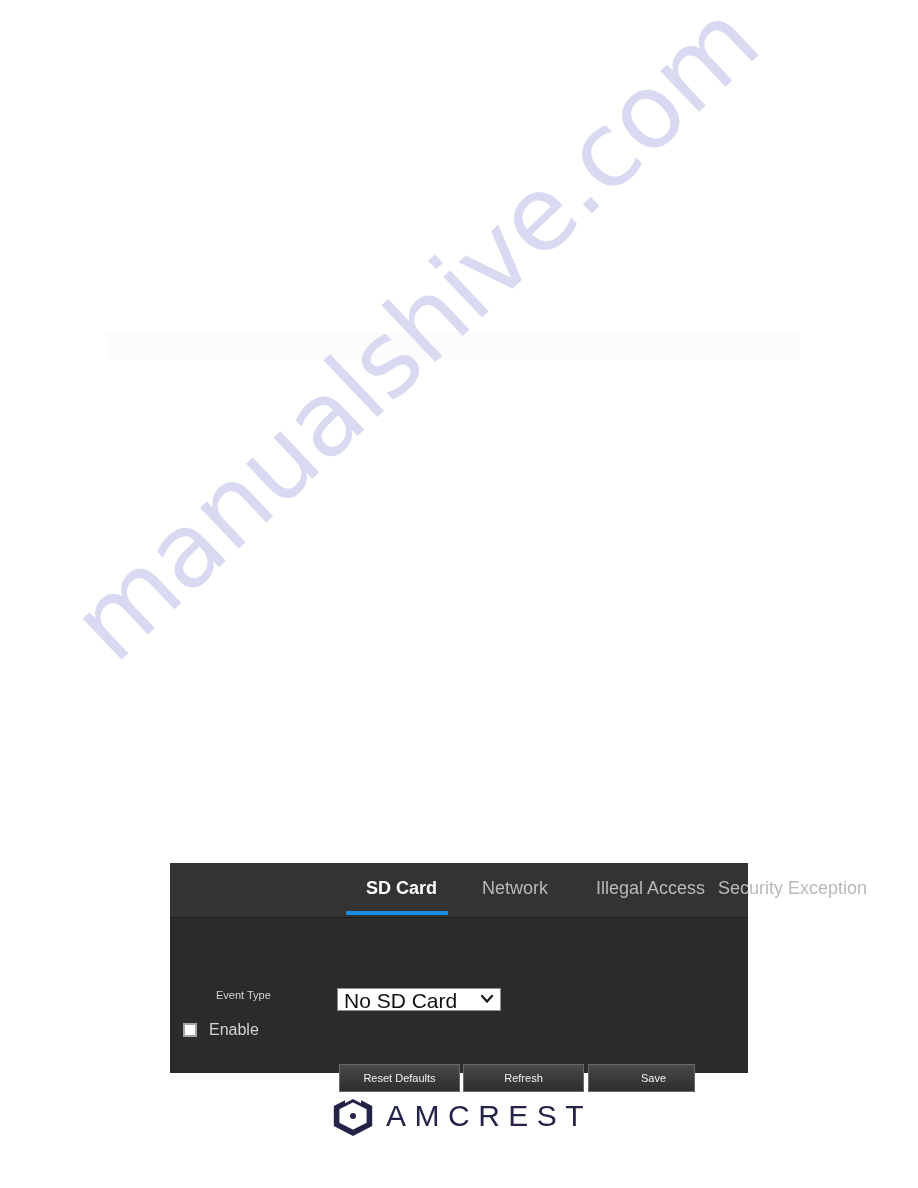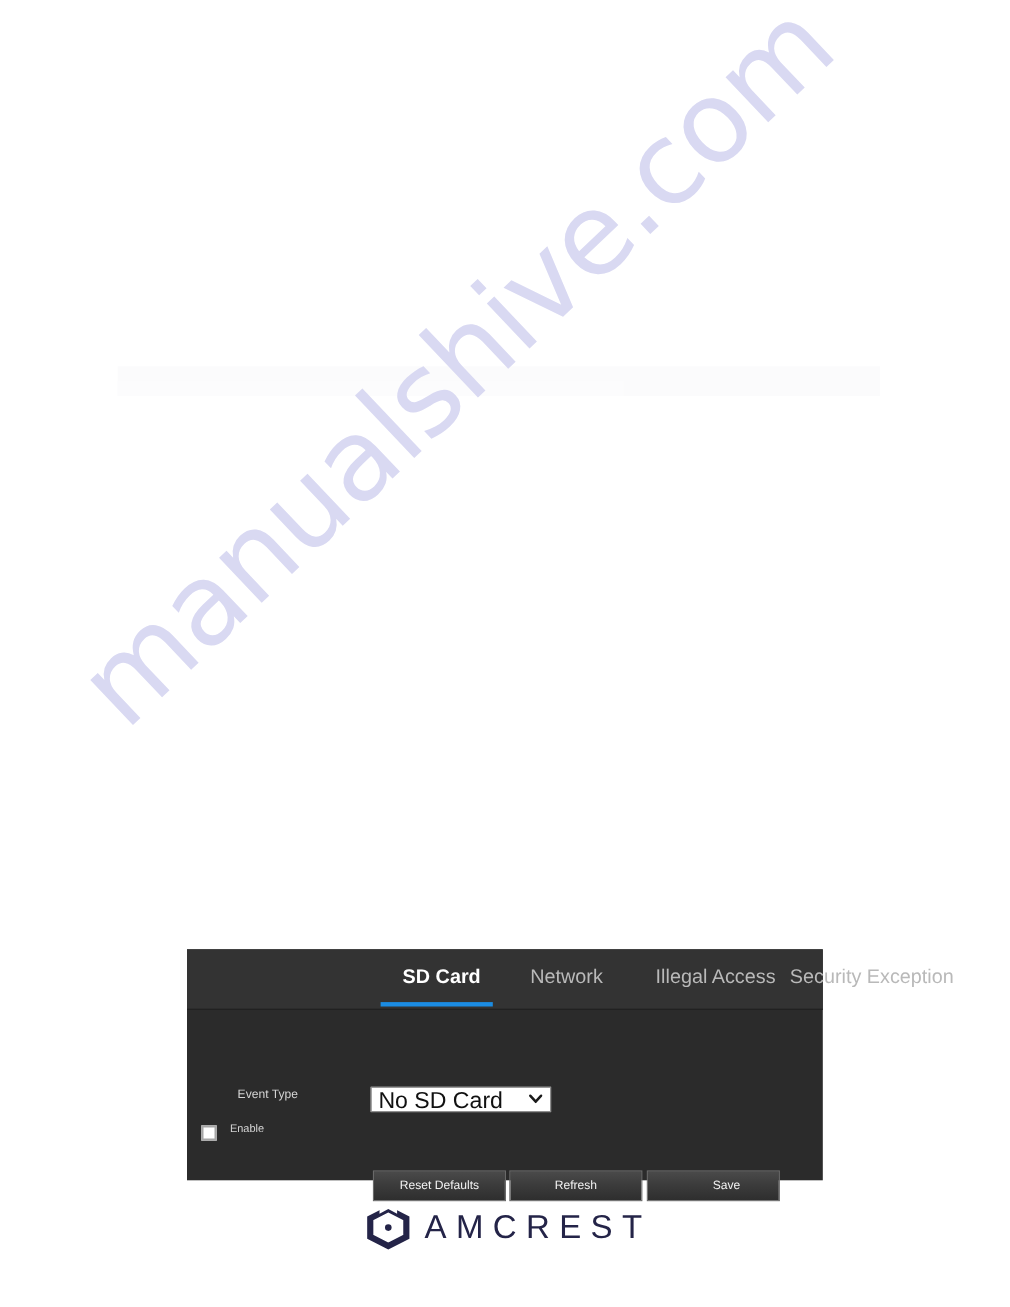--- a/index.html
+++ b/index.html
@@ -171,21 +171,21 @@
     height: 14px;
     background: #ffffff;
     border: 2px solid #a6a6a6;
     box-sizing: border-box;
     cursor: pointer;
   }
   #enable-label {
     position: absolute;
     left: 26px;
     top: 0px;
-    font-size: 10px;
+    font-size: 16px;
     color: #d4d4d4;
     white-space: nowrap;
   }
 
   
   .action-btn {
     position: absolute;
     top: 146px;
     height: 28px;
     background: linear-gradient(to bottom, #4a4a4a 0%, #3c3c3c 45%, #2e2e2e 100%);
@@ -195,21 +195,21 @@
     font-size: 11px;
     font-family: "Liberation Sans", sans-serif;
     cursor: pointer;
     padding: 0;
     text-align: center;
     line-height: 26px;
     white-space: nowrap;
   }
   #btn-0 { left: 169px; width: 121px; }
   #btn-1 { left: 293px; width: 121px; }
-  #btn-2 { left: 418px; width: 121px; padding-left: 24px; }
+  #btn-2 { left: 418px; width: 107px; padding-left: 24px; }
 
   
   #amcrest-logo {
     position: absolute;
     left: 332px;
     top: 1093px;
     width: 254px;
     height: 46px;
     display: flex;
     align-items: center;

